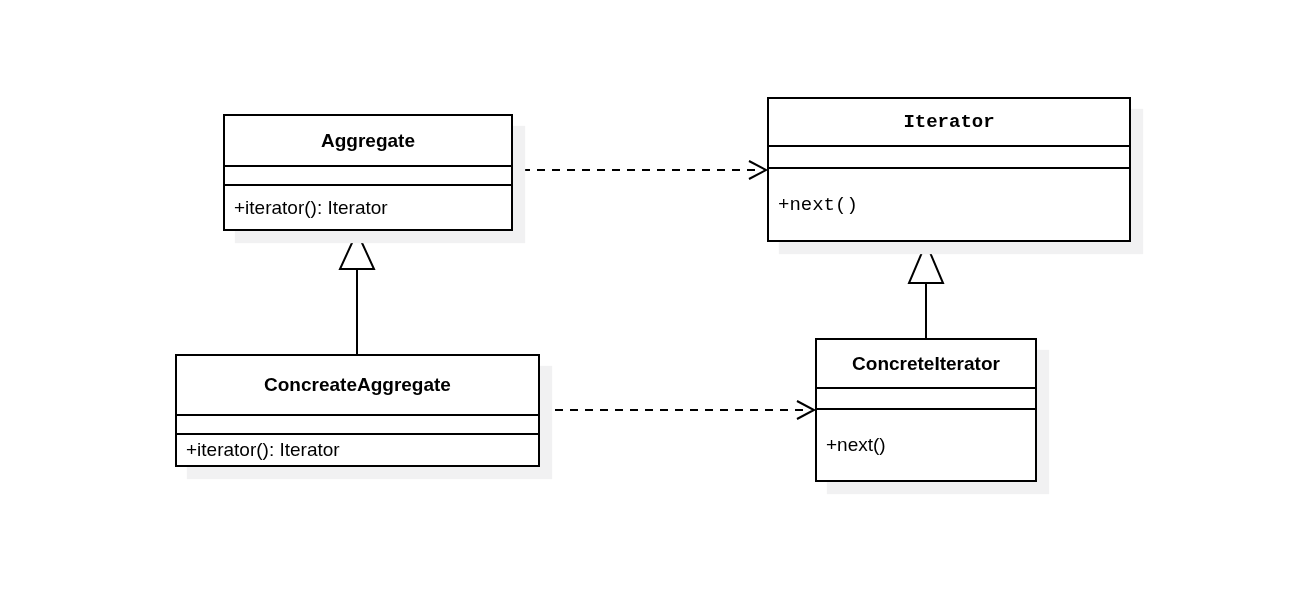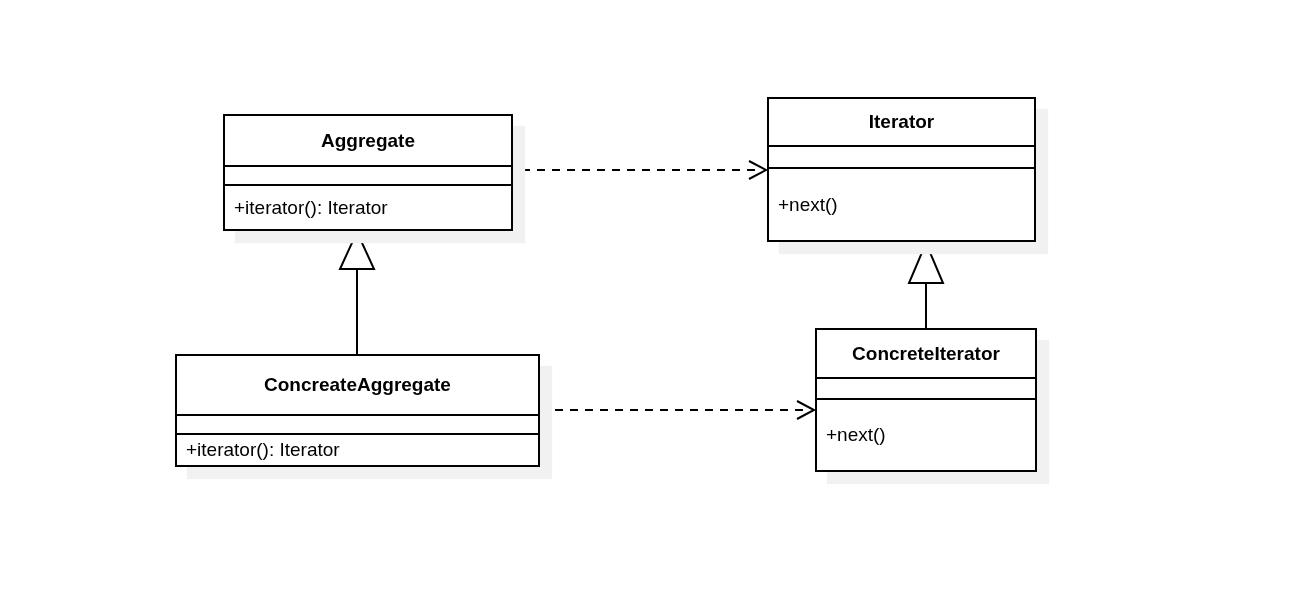--- a/index.html
+++ b/index.html
@@ -54,29 +54,29 @@
     justify-content: center;
     font-size: 19px;
     line-height: 30px;
     padding-left: 9px;
   }
   
   #box-aggregate            { left: 223px; top: 114px; width: 290px; height: 117px; }
   #box-aggregate .title     { height: 51px; }
   #box-aggregate .attrs     { height: 19px; }
 
-  #box-iterator             { left: 767px; top:  97px; width: 269px; height: 145px; }
+  #box-iterator             { left: 767px; top:  97px; width: 364px; height: 145px; font-family: Liberation Mono, monospace; }
   #box-iterator .title      { height: 48px; }
   #box-iterator .attrs      { height: 22px; }
 
   #box-concreate-aggregate          { left: 175px; top: 354px; width: 365px; height: 113px; }
   #box-concreate-aggregate .title   { height: 63px; }
   #box-concreate-aggregate .attrs   { height: 20px; }
 
-  #box-concrete-iterator            { left: 815px; top: 328px; width: 222px; height: 144px; }
+  #box-concrete-iterator            { left: 815px; top: 338px; width: 222px; height: 144px; }
   #box-concrete-iterator .title     { height: 49px; }
   #box-concrete-iterator .attrs     { height: 21px; }
 
   svg line, svg polyline, svg polygon {
     stroke: #000000;
     stroke-width: 2;
   }
 </style>
 </head>
 <body>

